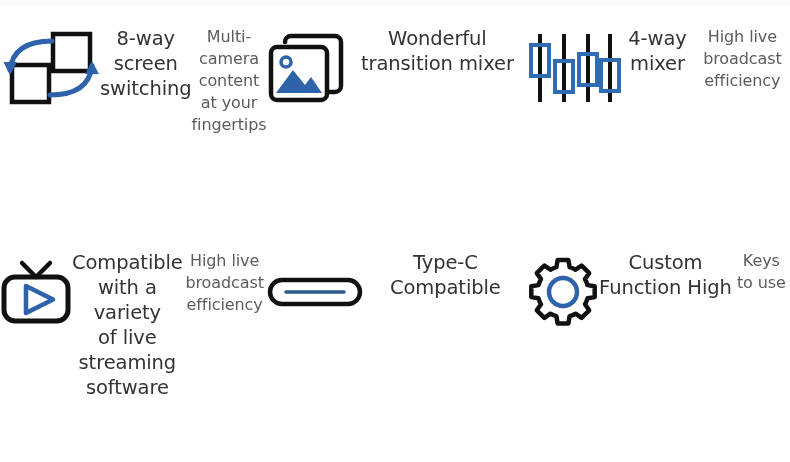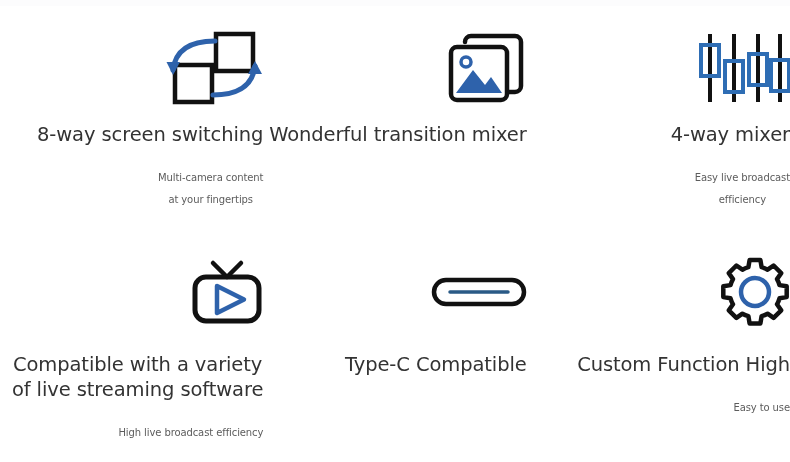--- a/index.html
+++ b/index.html
@@ -30,22 +30,22 @@
     top: 0; left: 0;
     width: 790px;
     height: 462px;
     display: grid;
     grid-template-columns: 1fr 1fr 1fr;
     grid-template-rows: 232px 230px;
   }
 
   .feature-cell {
     display: flex;
-    flex-direction: column;
-    align-items: flex-end;
+    flex-direction: row;
+    align-items: flex-start;
     padding-top: 26px;
   }
 
   .icon-wrap {
     height: 84px;
     display: flex;
     align-items: center;
     justify-content: center;
   }
 
@@ -53,35 +53,35 @@
     font-size: 19.5px;
     line-height: 25px;
     font-weight: 400;
     color: #333333;
     text-align: center;
     letter-spacing: -0.1px;
     white-space: pre-line;
   }
 
   .feature-sub {
-    font-size: 10px;
+    font-size: 16px;
     line-height: 22px;
     font-weight: 400;
     color: #5c5c5c;
     text-align: center;
     letter-spacing: -0.1px;
     white-space: pre-line;
   }
 
   
   .row1 .icon-wrap { margin-bottom: 12px; }
   .row1 .feature-title { margin-bottom: 20px; }
 
   
-  .row2 { padding-top: 18px; padding-left: 8px; }
+  .row2 { padding-top: 18px; }
   .row2 .icon-wrap { margin-bottom: 16px; }
   .row2 .feature-title { margin-bottom: 20px; }
 
   .cell-tv .icon-wrap,
   .cell-gear .icon-wrap { margin-bottom: 18px; }
   .cell-typec .icon-wrap { margin-bottom: 18px; }
 
   svg { display: block; overflow: visible; }
 </style>
 </head>
@@ -126,21 +126,21 @@
         <line x1="36" y1="2" x2="36" y2="70" stroke="#111111" stroke-width="4"></line>
         <line x1="60" y1="2" x2="60" y2="70" stroke="#111111" stroke-width="4"></line>
         <line x1="82" y1="2" x2="82" y2="70" stroke="#111111" stroke-width="4"></line>
         <rect x="3" y="13" width="18" height="31" fill="none" stroke="#2E6DB4" stroke-width="4"></rect>
         <rect x="27" y="29" width="18" height="31" fill="none" stroke="#2E6DB4" stroke-width="4"></rect>
         <rect x="51" y="22" width="18" height="31" fill="none" stroke="#2E6DB4" stroke-width="4"></rect>
         <rect x="73" y="28" width="18" height="31" fill="none" stroke="#2E6DB4" stroke-width="4"></rect>
       </svg>
     </div>
     <div class="feature-title">4-way mixer</div>
-    <div class="feature-sub">Easy live broadcast
+    <div class="feature-sub">High live broadcast
 efficiency</div>
   </div>
 
   <div class="feature-cell row2 cell-tv">
     <div class="icon-wrap">
       <svg width="72" height="64" viewBox="0 0 72 64">
         <path d="M22 3 L 36 17 L 50 3" fill="none" stroke="#111111" stroke-width="4.5" stroke-linecap="round" stroke-linejoin="round"></path>
         <rect x="4" y="17" width="64" height="44" rx="11" fill="none" stroke="#111111" stroke-width="5"></rect>
         <path d="M26 26 L 53 39.5 L 26 53 Z" fill="none" stroke="#2E62AB" stroke-width="4.5" stroke-linejoin="round"></path>
       </svg>
@@ -166,16 +166,16 @@
         <path d="M29.6 3 h10.8 l1.2 7.2 a25 25 0 0 1 6.0 2.5 l6.0 -4.2 l7.6 7.6 l-4.2 6.0
                  a25 25 0 0 1 2.5 6.0 l7.2 1.2 v10.8 l-7.2 1.2 a25 25 0 0 1 -2.5 6.0 l4.2 6.0
                  l-7.6 7.6 l-6.0 -4.2 a25 25 0 0 1 -6.0 2.5 l-1.2 7.2 h-10.8 l-1.2 -7.2
                  a25 25 0 0 1 -6.0 -2.5 l-6.0 4.2 l-7.6 -7.6 l4.2 -6.0 a25 25 0 0 1 -2.5 -6.0
                  l-7.2 -1.2 v-10.8 l7.2 -1.2 a25 25 0 0 1 2.5 -6.0 l-4.2 -6.0 l7.6 -7.6 l6.0 4.2
                  a25 25 0 0 1 6.0 -2.5 Z" fill="none" stroke="#111111" stroke-width="4.5" stroke-linejoin="round"></path>
         <circle cx="35" cy="35" r="14" fill="none" stroke="#2E62AB" stroke-width="4.5"></circle>
       </svg>
     </div>
     <div class="feature-title">Custom Function High</div>
-    <div class="feature-sub">Easy to use</div>
+    <div class="feature-sub">Keys to use</div>
   </div>
 
 </div>
 
 </body></html>

